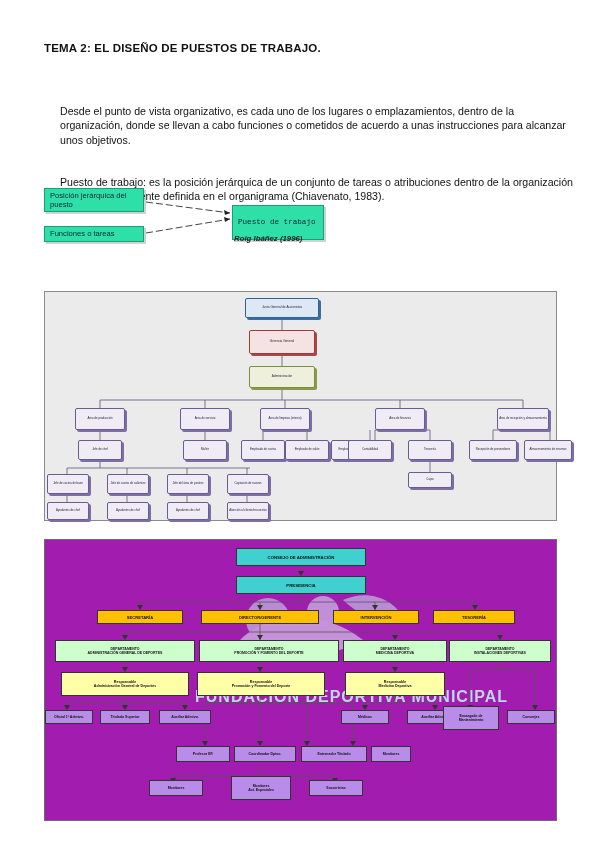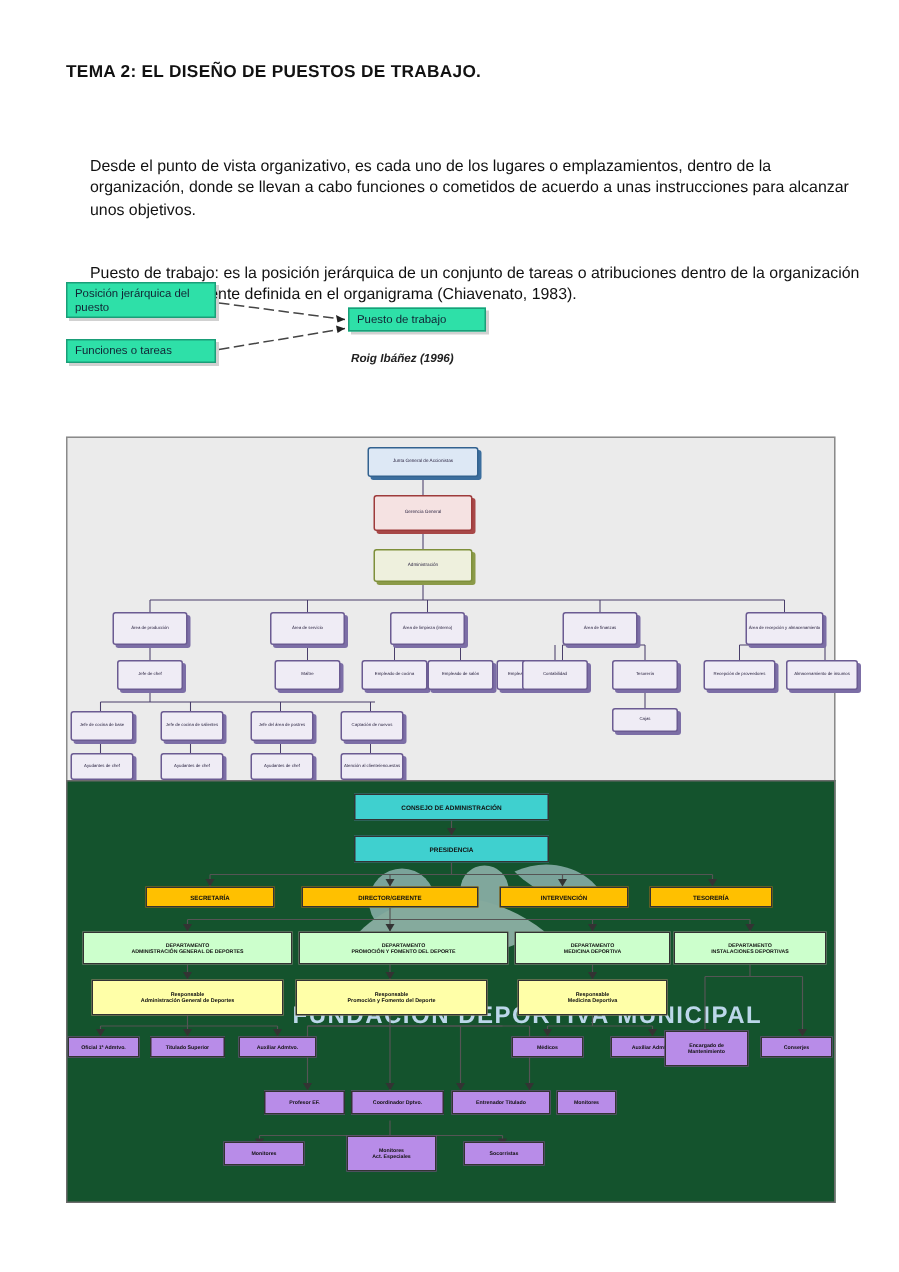--- a/index.html
+++ b/index.html
@@ -27,21 +27,21 @@
   
   .concept{position:absolute;left:44px;top:188px;width:330px;height:72px;}
   .gbox{
     position:absolute;background:#2ee0a8;border:1px solid #1a9e78;
     box-shadow:2px 2px 0 rgba(0,0,0,.18);
     font-size:7.6px;color:#123;line-height:9.4px;
     display:flex;align-items:center;padding-left:5px;box-sizing:border-box;
   }
   #gb1{left:0;top:0;width:100px;height:24px;}
   #gb2{left:0;top:38px;width:100px;height:16px;text-align:right;}
-  #gb3{left:188px;top:17px;width:92px;height:16px;}
+  #gb3{left:188px;top:17px;width:92px;height:35px;font-family:Liberation Mono, monospace;}
   .roig{
     position:absolute;left:190px;top:46px;font-size:7.8px;font-weight:bold;color:#222;font-style:italic;
   }
   .concept svg{position:absolute;left:0;top:0;overflow:visible;}
 
   
   .org1{
     position:absolute;left:44px;top:291px;width:511px;height:228px;
     background:#ebebeb;border:1px solid #8a8a8a;
   }
@@ -52,22 +52,22 @@
     font-size:2.9px;line-height:3.4px;color:#2a2340;padding:1px;
     background:#efecf5;border:1px solid #6b5b92;border-radius:2px;
     box-shadow:2px 2px 0 #7c6ea6;
   }
   .onode.blue{background:#dde8f5;border-color:#33628f;box-shadow:2px 2px 0 #3b6e9e;font-size:3.1px;}
   .onode.red{background:#f5e2e2;border-color:#9e3b3b;box-shadow:2px 2px 0 #a84848;font-size:3.1px;}
   .onode.olive{background:#eef0dd;border-color:#7e8f3b;box-shadow:2px 2px 0 #8b9a48;font-size:3.1px;}
 
   
   .org2{
-    position:absolute;left:44px;top:520px;width:511px;height:280px;
-    background:#14532d;border-top:1px solid #6b6b6b;border-bottom:1px solid #6b6b6b;
+    position:absolute;left:44px;top:539px;width:511px;height:280px;
+    background:#a21caf;border-top:1px solid #6b6b6b;border-bottom:1px solid #6b6b6b;
     border-left:1px solid #6b6b6b;border-right:1px solid #6b6b6b;
     overflow:hidden;
   }
   .org2 svg.wires{position:absolute;left:0;top:0;width:100%;height:100%;}
   .watermark{
     position:absolute;left:128px;top:38px;width:270px;height:120px;
     pointer-events:none;opacity:.55;
   }
   .wm-text{
     position:absolute;left:150px;top:148px;font-size:16px;font-weight:bold;

